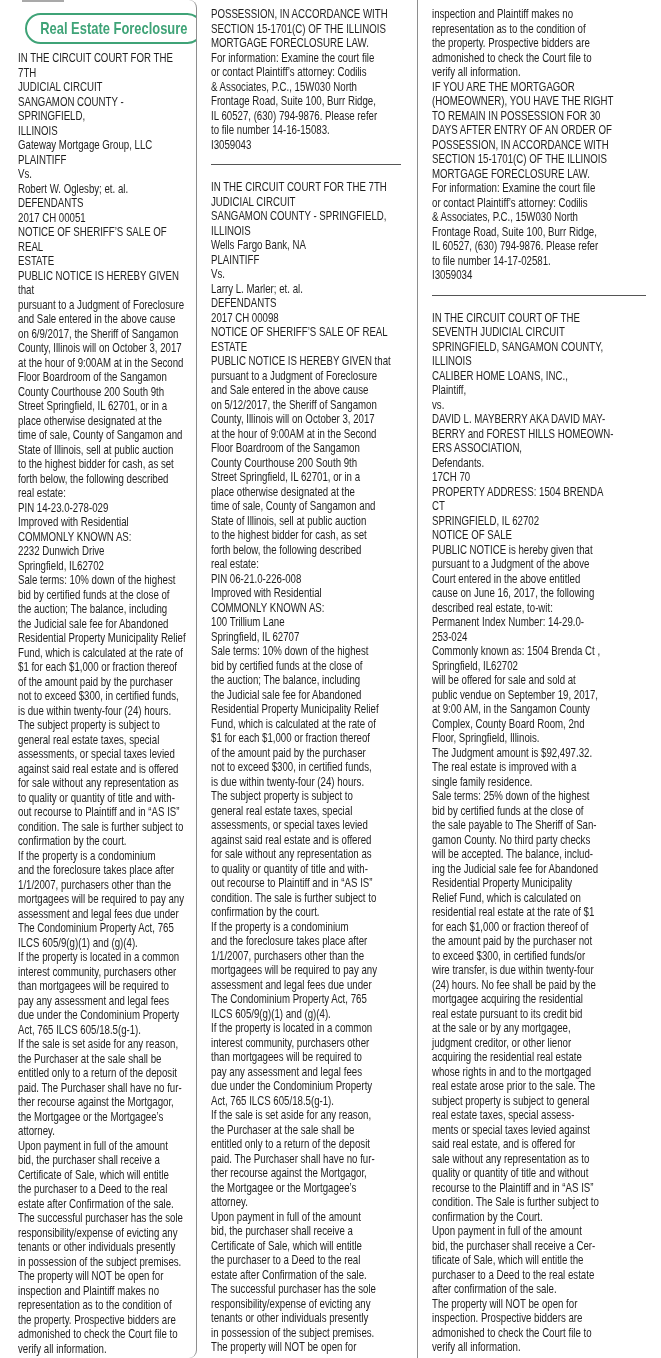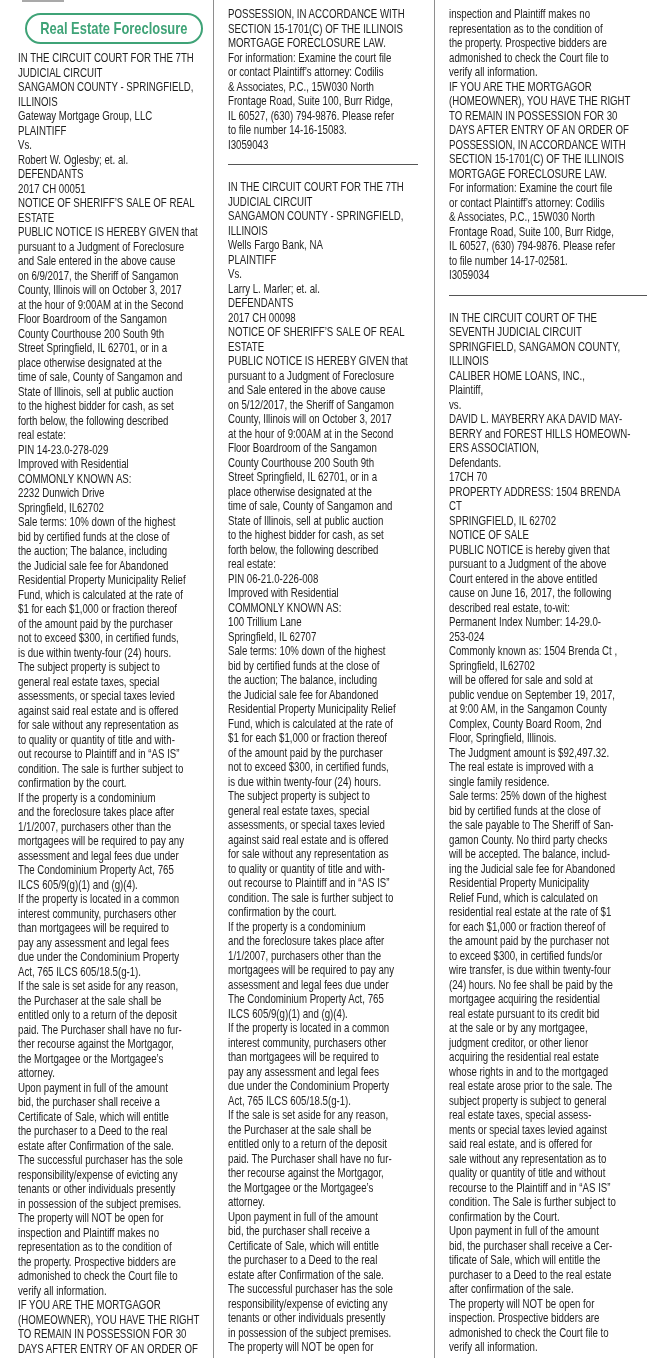--- a/index.html
+++ b/index.html
@@ -6,21 +6,21 @@
   html, body { width: 661px; height: 1358px; }
   body {
     background: #ffffff;
     font-family: "Liberation Sans", sans-serif;
     color: var(--text, #1e1e1e);
     overflow: hidden;
     position: relative;
   }
   .page { display: flex; width: 661px; height: 1358px; }
   .col { height: 100%; overflow: hidden; }
-  .col-1 { width: 214px; padding: 0 10px 0 18px; border-right: 1px solid var(--rule, #8e8e8e); }
+  .col-1 { width: 197px; padding: 0 10px 0 18px; border-right: 1px solid var(--rule, #8e8e8e); border-radius: 8px; }
   .col-2 { width: 221px; padding: 7px 8px 0 14px; border-right: 1px solid var(--rule, #8e8e8e); }
   .col-3 { flex: 1; padding: 7px 6px 0 14px; }
   .badge {
     margin: 13px 0 7px 7px;
     width: 178px; height: 31px;
     border: 2px solid var(--accent, #3fa377);
     border-radius: 16px;
     display: flex; align-items: center; justify-content: center;
     background: #fff;
   }

